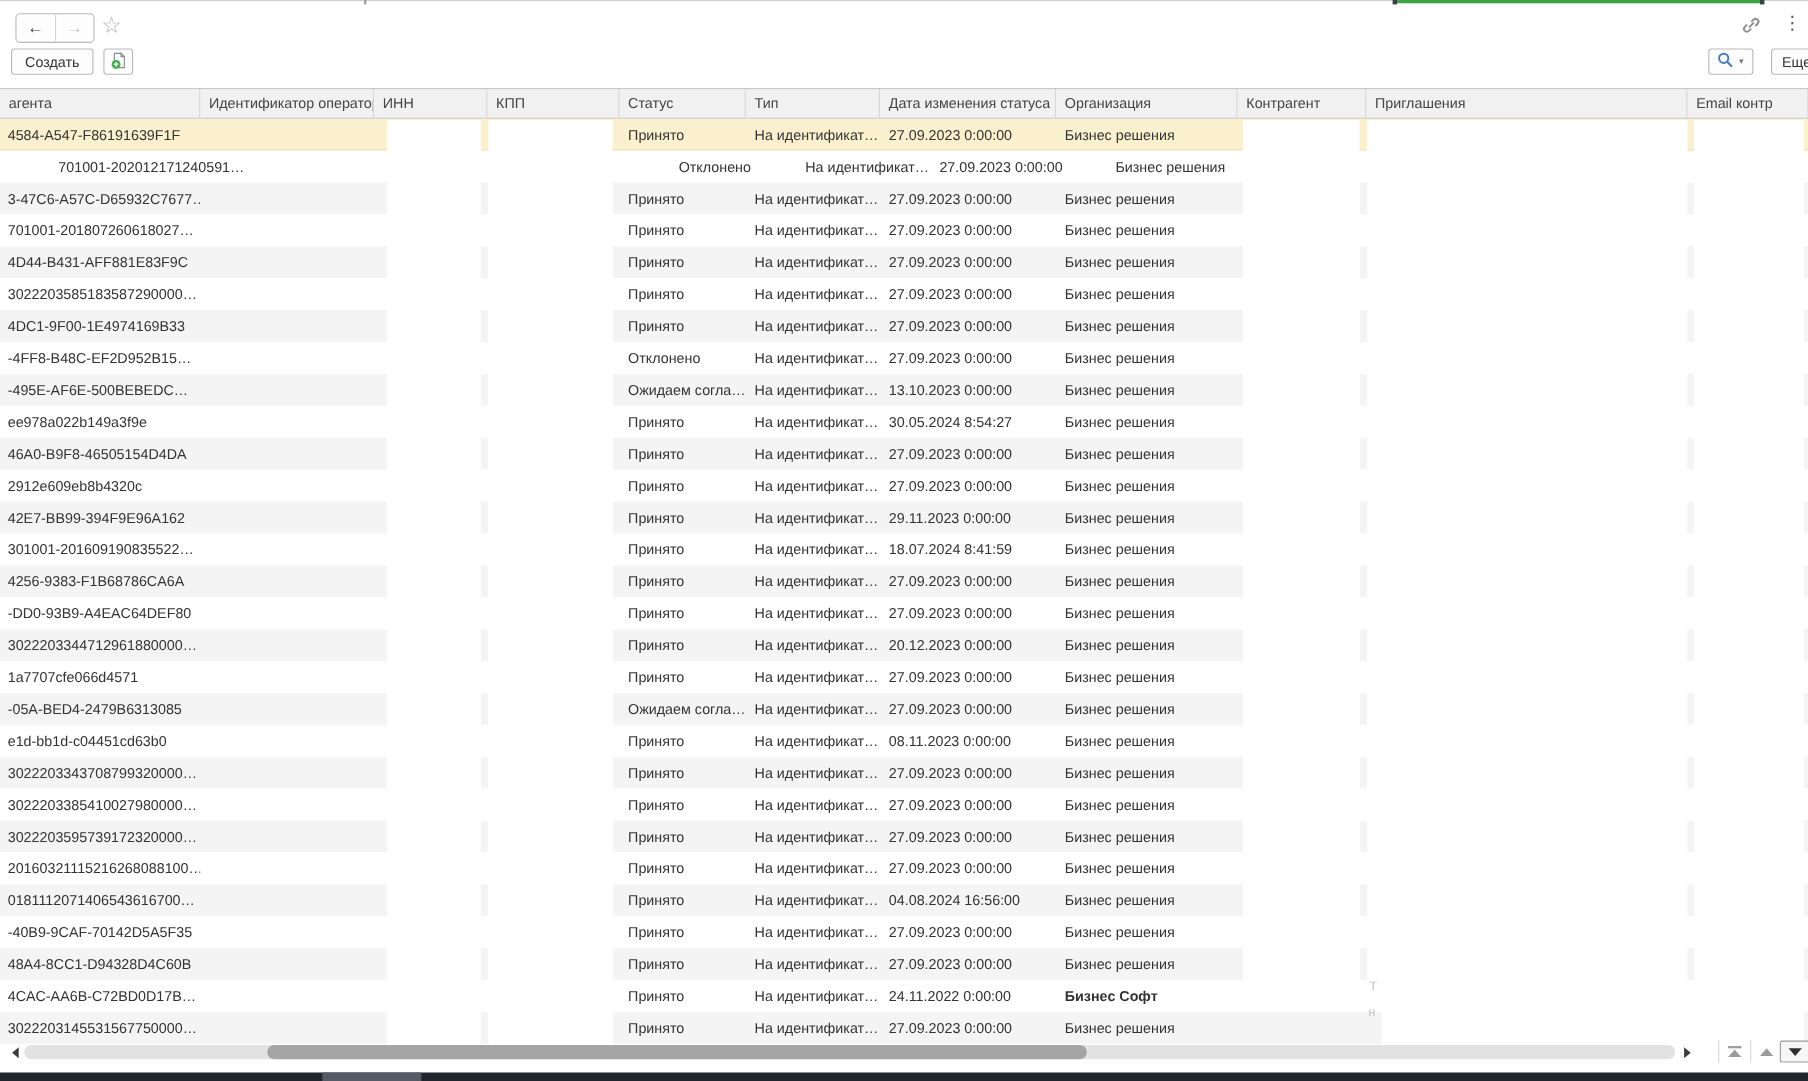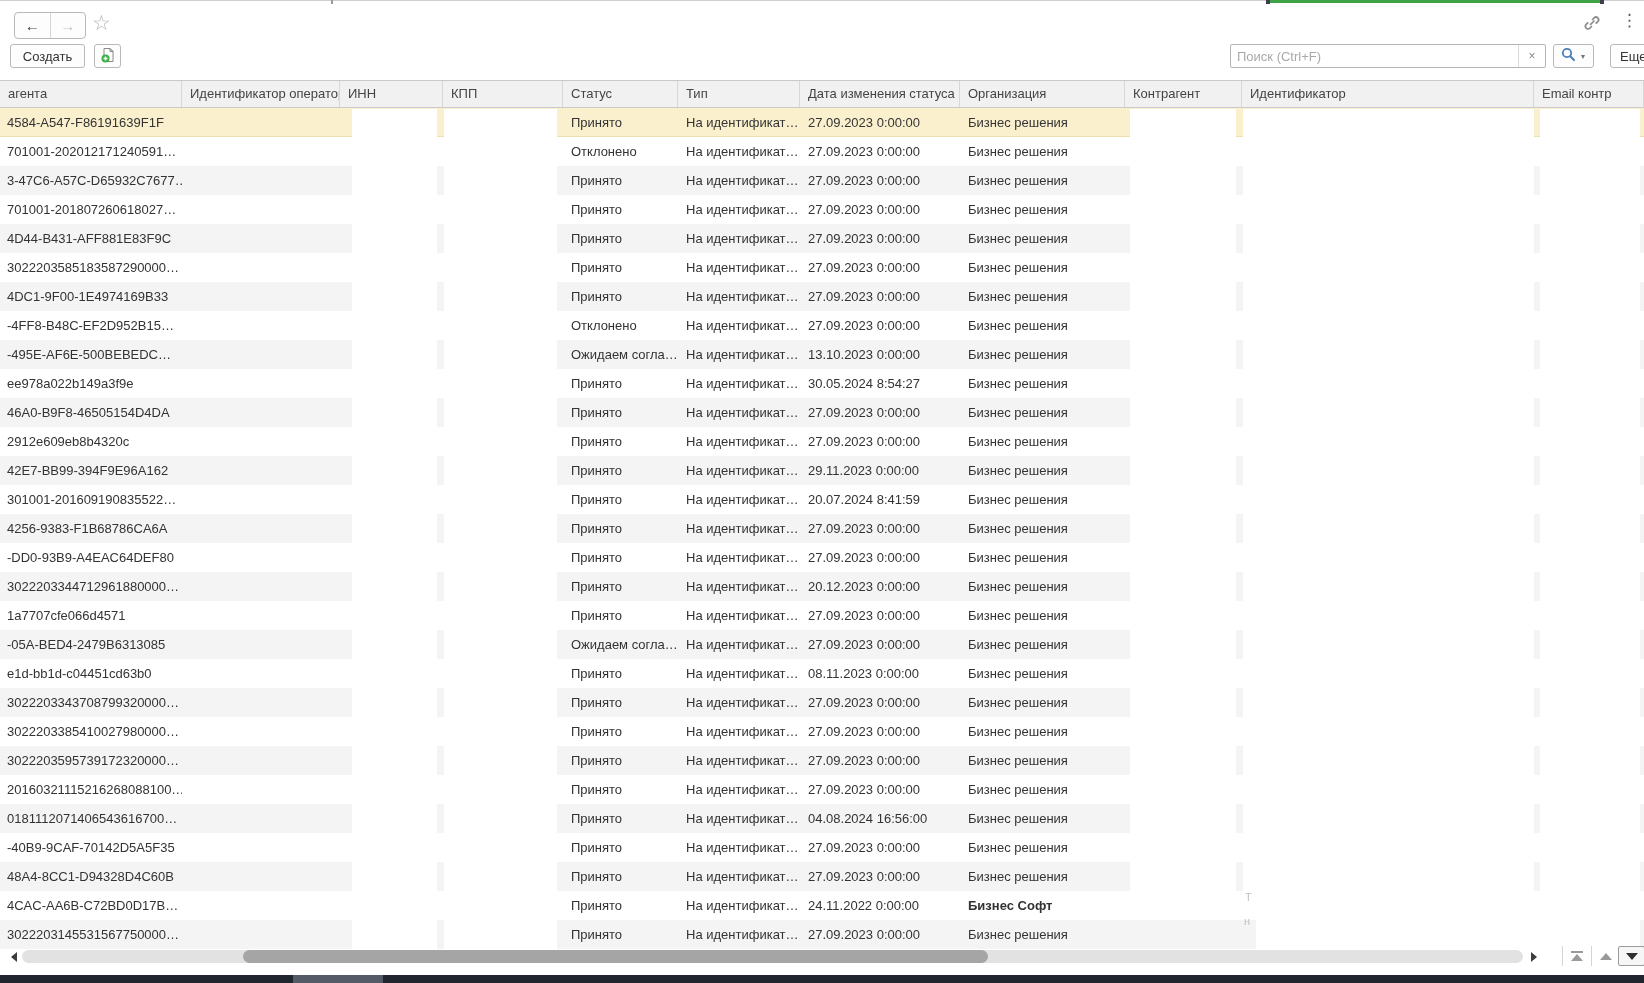--- a/index.html
+++ b/index.html
@@ -110,26 +110,20 @@
     <span>
       <svg width="16" height="16" viewBox="0 0 16 16">
         <path d="M4 1.5 h6 l3 3 V14.5 H4 Z" fill="#fff" stroke="#8a8a8a"></path>
         <path d="M10 1.5 l3 3 h-3 Z" fill="#dcdcdc" stroke="#8a8a8a"></path>
         <circle cx="5.5" cy="11.5" r="4" fill="#3fae49"></circle>
         <path d="M5.5 9.5 v4 M3.5 11.5 h4" stroke="#fff" stroke-width="1.4"></path>
       </svg>
     </span>
   </div>
 
-  <div class="searchwrap">
-    <input placeholder="Поиск (Ctrl+F)" style="">
-    <div class="clearbtn">
-        <span>×</span>
-      </div>
-  </div>
   <div class="btn btn-search">
     <span>
       <svg width="15" height="15" viewBox="0 0 15 15">
           <circle cx="6" cy="6" r="4.2" fill="none" stroke="#4a7ebb" stroke-width="1.8"></circle>
           <path d="M9.2 9.2 L13 13" stroke="#4a7ebb" stroke-width="2" stroke-linecap="round"></path>
         </svg>
     </span>
     <span class="caret">▼</span>
   </div>
   <div class="btn btn-more">Еще</div>
@@ -137,39 +131,39 @@
   <div class="thead">
       <div class="hcell" style="width: 182px;">агента</div>
       <div class="hcell" style="width: 158px;">Идентификатор оператора</div>
       <div class="hcell" style="width: 103px;">ИНН</div>
       <div class="hcell" style="width: 120px;">КПП</div>
       <div class="hcell" style="width: 115px;">Статус</div>
       <div class="hcell" style="width: 122px;">Тип</div>
       <div class="hcell" style="width: 160px;">Дата изменения статуса</div>
       <div class="hcell" style="width: 165px;">Организация</div>
       <div class="hcell" style="width: 117px;">Контрагент</div>
-      <div class="hcell" style="width: 292px;">Идентификатор</div>
+      <div class="hcell" style="width: 292px;">Приглашения</div>
       <div class="hcell" style="width: 110px;">Email контр</div>
     </div>
   <div class="tbody">
       <div class="trow sel">
         <div class="tcell c0" style="width: 182px;">4584-A547-F86191639F1F</div>
         <div class="tcell c1" style="width: 158px;"></div>
         <div class="tcell c2" style="width: 103px;"></div>
         <div class="tcell c3" style="width: 120px;"></div>
         <div class="tcell c4" style="width: 115px;">Принято</div>
         <div class="tcell c5" style="width: 122px;">На идентификат…</div>
         <div class="tcell c6" style="width: 160px;">27.09.2023 0:00:00</div>
         <div class="tcell c7" style="width: 165px;">Бизнес решения</div>
         <div class="tcell c8" style="width: 117px;"></div>
         <div class="tcell c9" style="width: 292px;"></div>
         <div class="tcell c10" style="width: 110px;"></div>
       </div>
       <div class="trow">
-        <div class="tcell c0" style="width: 182px;">701001-202012171240591…</div>
+        <div class="tcell c0" style="width: 182px; margin-left: 46px;">701001-202012171240591…</div>
         <div class="tcell c1" style="width: 158px;"></div>
         <div class="tcell c2" style="width: 103px;"></div>
         <div class="tcell c3" style="width: 120px;"></div>
         <div class="tcell c4" style="width: 115px;">Отклонено</div>
         <div class="tcell c5" style="width: 122px;">На идентификат…</div>
         <div class="tcell c6" style="width: 160px;">27.09.2023 0:00:00</div>
         <div class="tcell c7" style="width: 165px;">Бизнес решения</div>
         <div class="tcell c8" style="width: 117px;"></div>
         <div class="tcell c9" style="width: 292px;"></div>
         <div class="tcell c10" style="width: 110px;"></div>
@@ -317,21 +311,21 @@
         <div class="tcell c9" style="width: 292px;"></div>
         <div class="tcell c10" style="width: 110px;"></div>
       </div>
       <div class="trow">
         <div class="tcell c0" style="width: 182px;">301001-201609190835522…</div>
         <div class="tcell c1" style="width: 158px;"></div>
         <div class="tcell c2" style="width: 103px;"></div>
         <div class="tcell c3" style="width: 120px;"></div>
         <div class="tcell c4" style="width: 115px;">Принято</div>
         <div class="tcell c5" style="width: 122px;">На идентификат…</div>
-        <div class="tcell c6" style="width: 160px;">20.07.2024 8:41:59</div>
+        <div class="tcell c6" style="width: 160px;">18.07.2024 8:41:59</div>
         <div class="tcell c7" style="width: 165px;">Бизнес решения</div>
         <div class="tcell c8" style="width: 117px;"></div>
         <div class="tcell c9" style="width: 292px;"></div>
         <div class="tcell c10" style="width: 110px;"></div>
       </div>
       <div class="trow">
         <div class="tcell c0" style="width: 182px;">4256-9383-F1B68786CA6A</div>
         <div class="tcell c1" style="width: 158px;"></div>
         <div class="tcell c2" style="width: 103px;"></div>
         <div class="tcell c3" style="width: 120px;"></div>

